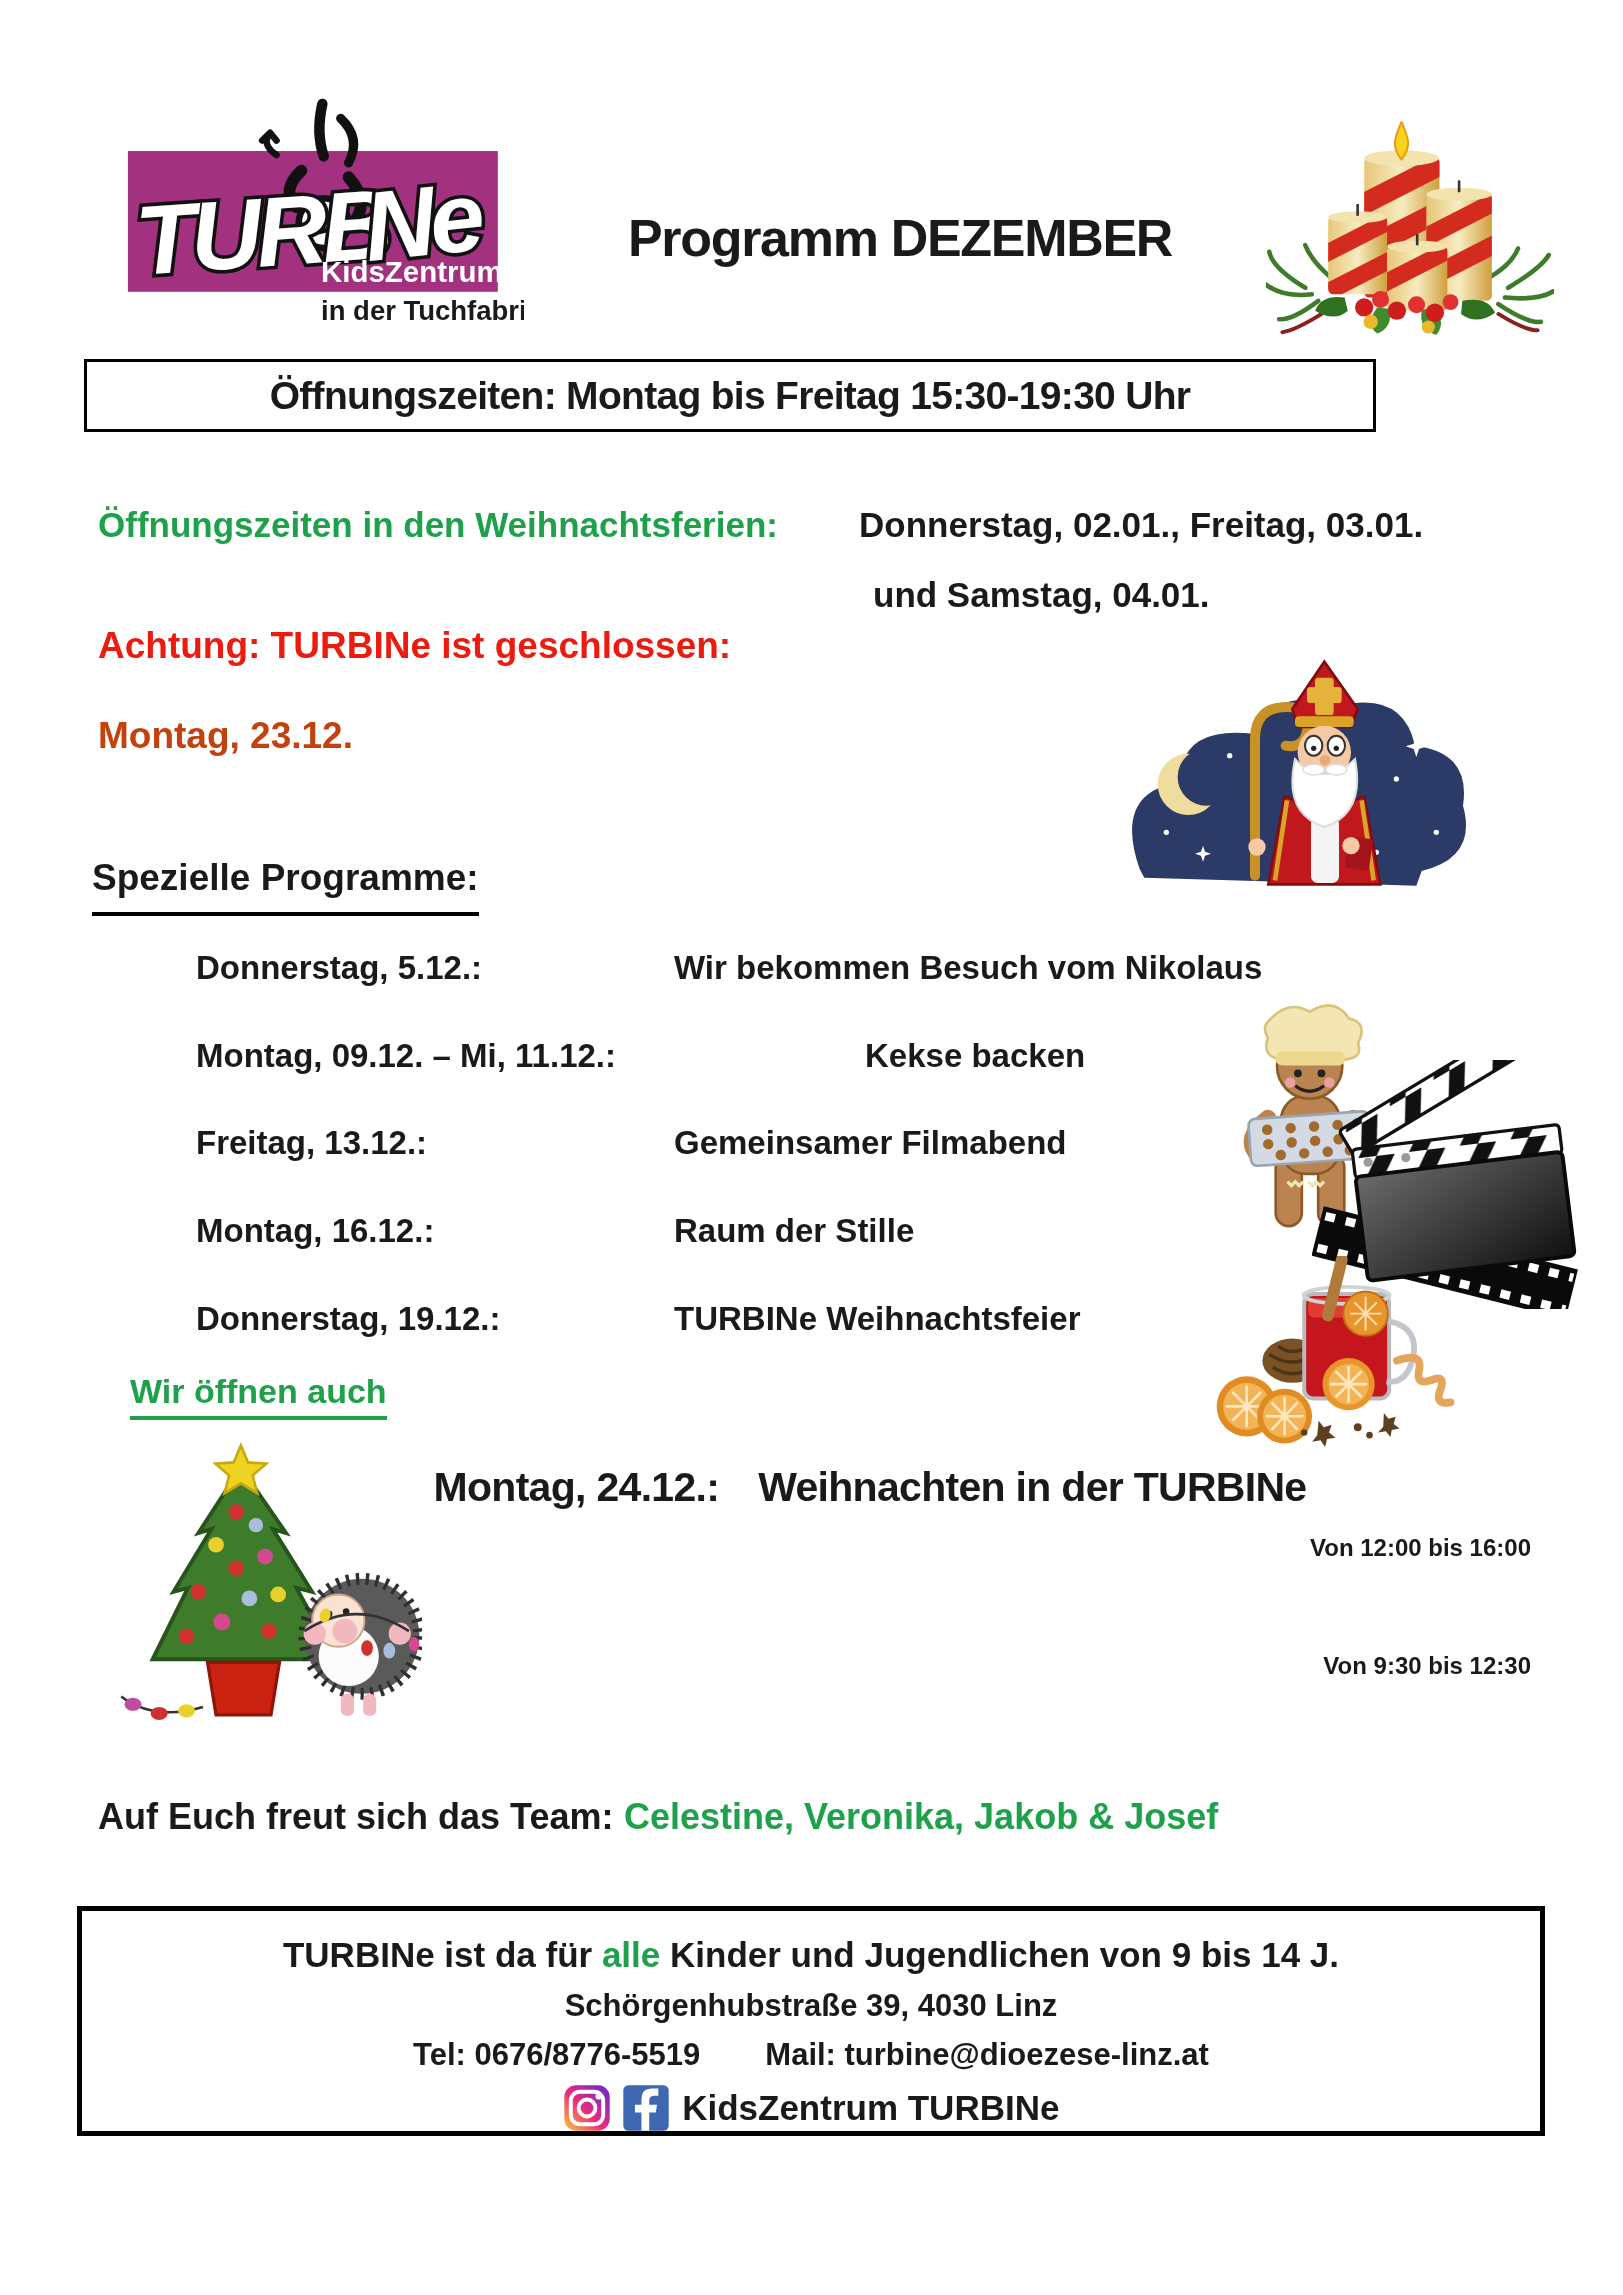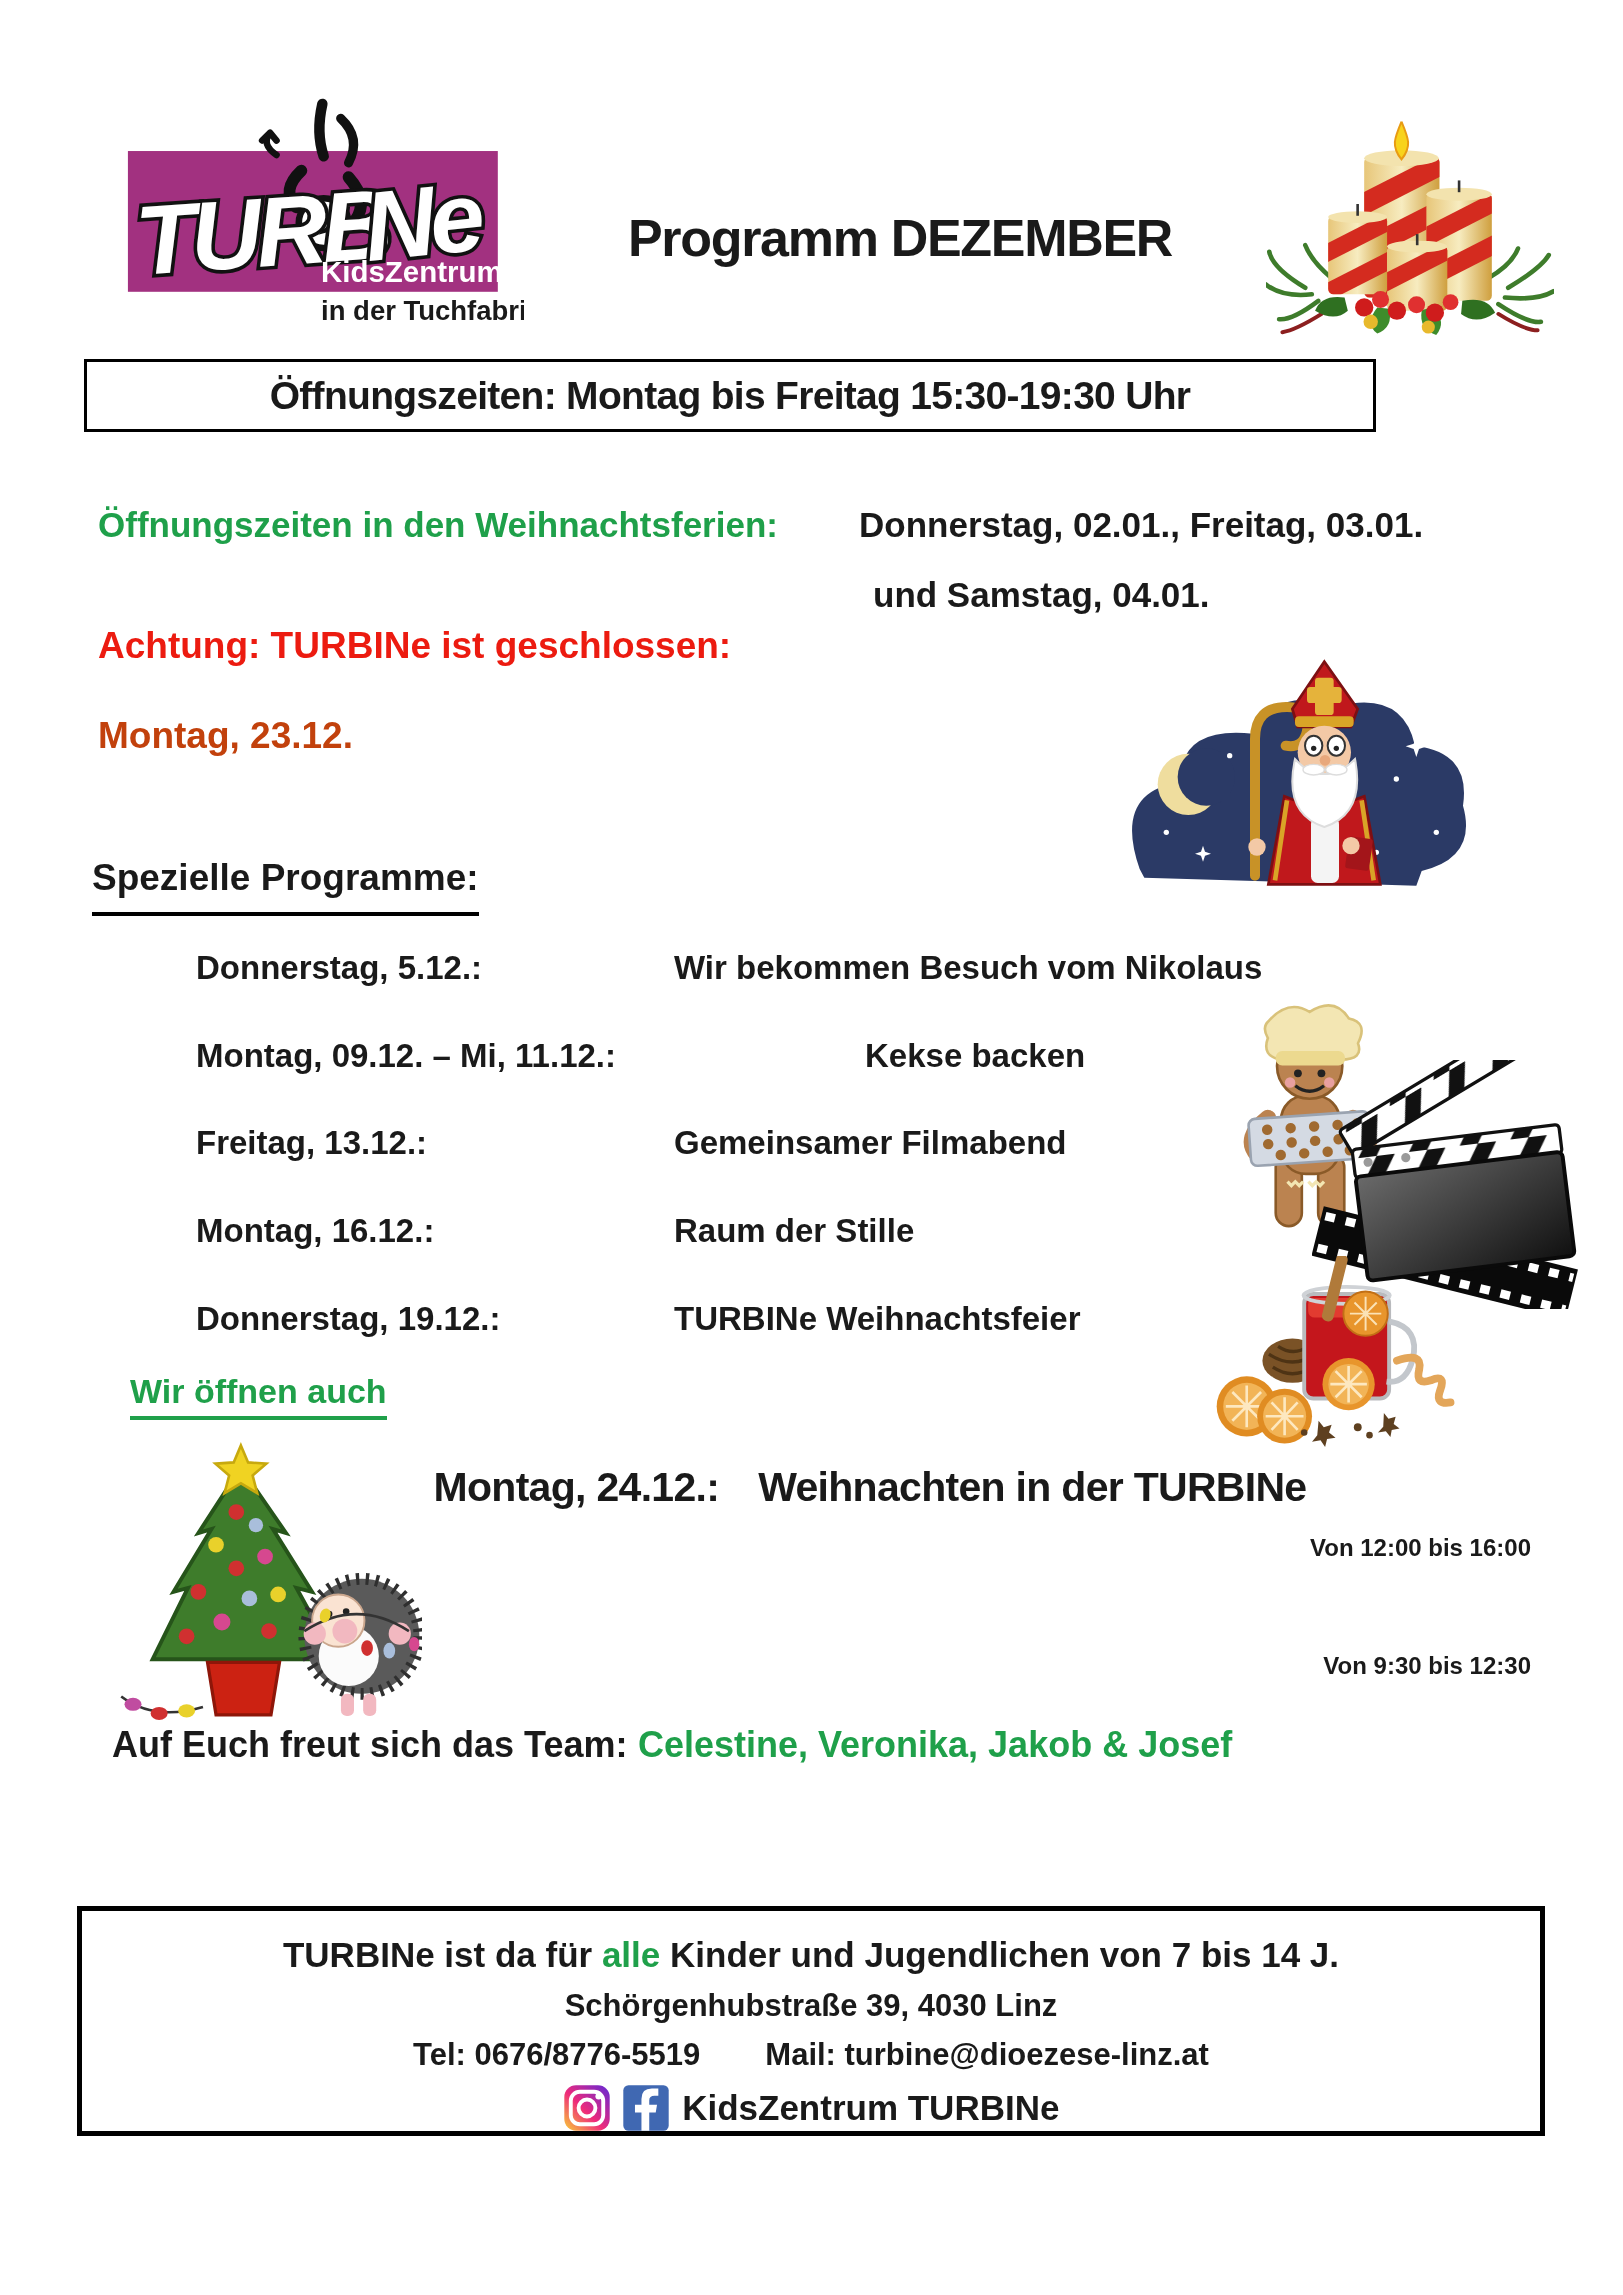--- a/index.html
+++ b/index.html
@@ -44,21 +44,21 @@
 
   
   .open-h{left:98px;top:1372px;font-size:34px;color:#1fa04a;padding-bottom:4.6px;border-bottom:4.6px solid #1fa04a;margin-left:32px;}
   .tree{left:82px;top:1440px;width:340px;height:288px;}
   .event-line{left:209px;width:1322px;text-align:center;font-size:41px;letter-spacing:-0.7px;white-space:nowrap;}
   .event-time{left:209px;width:1322px;text-align:right;font-size:24px;}
   .e1{top:1464px;} .e1t{top:1534px;} .e2{top:1589px;} .e2t{top:1652px;}
   .event-date{margin-right:39px;}
 
   
-  .team{left:98px;top:1724px;font-size:36px;white-space:nowrap;margin-left:14px;}
+  .team{left:98px;top:1796px;font-size:36px;white-space:nowrap;}
   .team-names{color:#1fa04a;margin-left:10.5px;}
 
   
   .footer-box{left:77px;top:1906px;width:1468px;height:230px;border:5.9px solid #000;box-sizing:border-box;text-align:center;}
   .f1{margin-top:23.6px;font-size:35px;}
   .f1 .hl{color:#1fa04a;}
   .f2{margin-top:13px;font-size:31px;}
   .f3{margin-top:13px;font-size:31px;}
   .f3 .mail{margin-left:65px;}
   .f4{margin-top:11.8px;font-size:35px;display:flex;align-items:center;justify-content:center;gap:11.8px;}
@@ -397,21 +397,21 @@
   </div>
   <div class="abs event-time e1t">Von 12:00 bis 16:00</div>
   <div class="abs event-time e2t">Von 9:30 bis 12:30</div>
 
   <div class="abs team">
     <span>Auf Euch freut sich das Team:</span><span class="team-names">Celestine, Veronika, Jakob &amp; Josef</span>
   </div>
 
   <div class="abs footer-box">
     <div class="f1">
-      <span>TURBINe ist da für </span><span class="hl">alle</span><span> Kinder und Jugendlichen von 7 bis 14 J.</span>
+      <span>TURBINe ist da für </span><span class="hl">alle</span><span> Kinder und Jugendlichen von 9 bis 14 J.</span>
     </div>
     <div class="f2">Schörgenhubstraße 39, 4030 Linz</div>
     <div class="f3">
       <span>Tel: 0676/8776-5519</span><span class="mail">Mail: turbine@dioezese-linz.at</span>
     </div>
     <div class="f4">
       <svg class="sicon" viewBox="0 0 74 74">
         <defs>
           <linearGradient id="ig" x1="0" y1="1" x2="1" y2="0">
             <stop offset="0" stop-color="#f9ce34"></stop>

